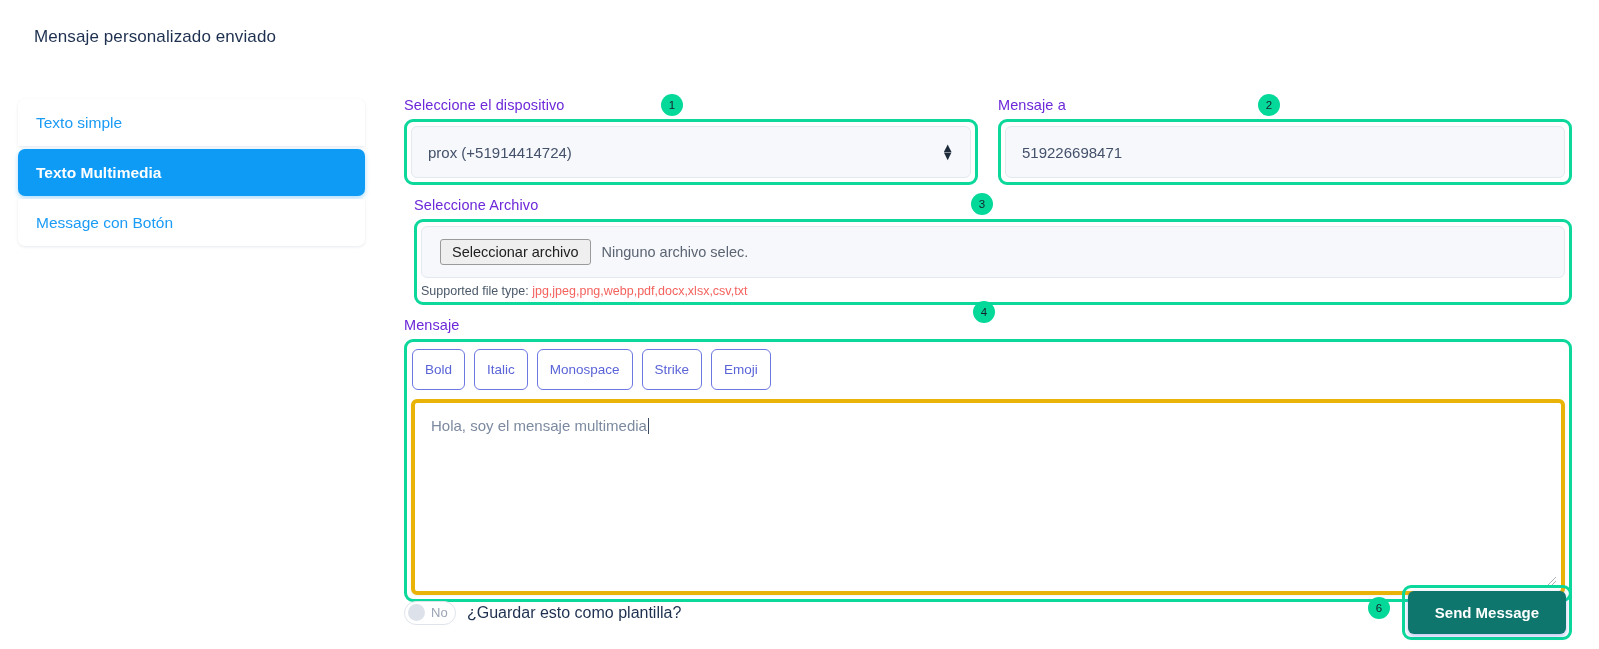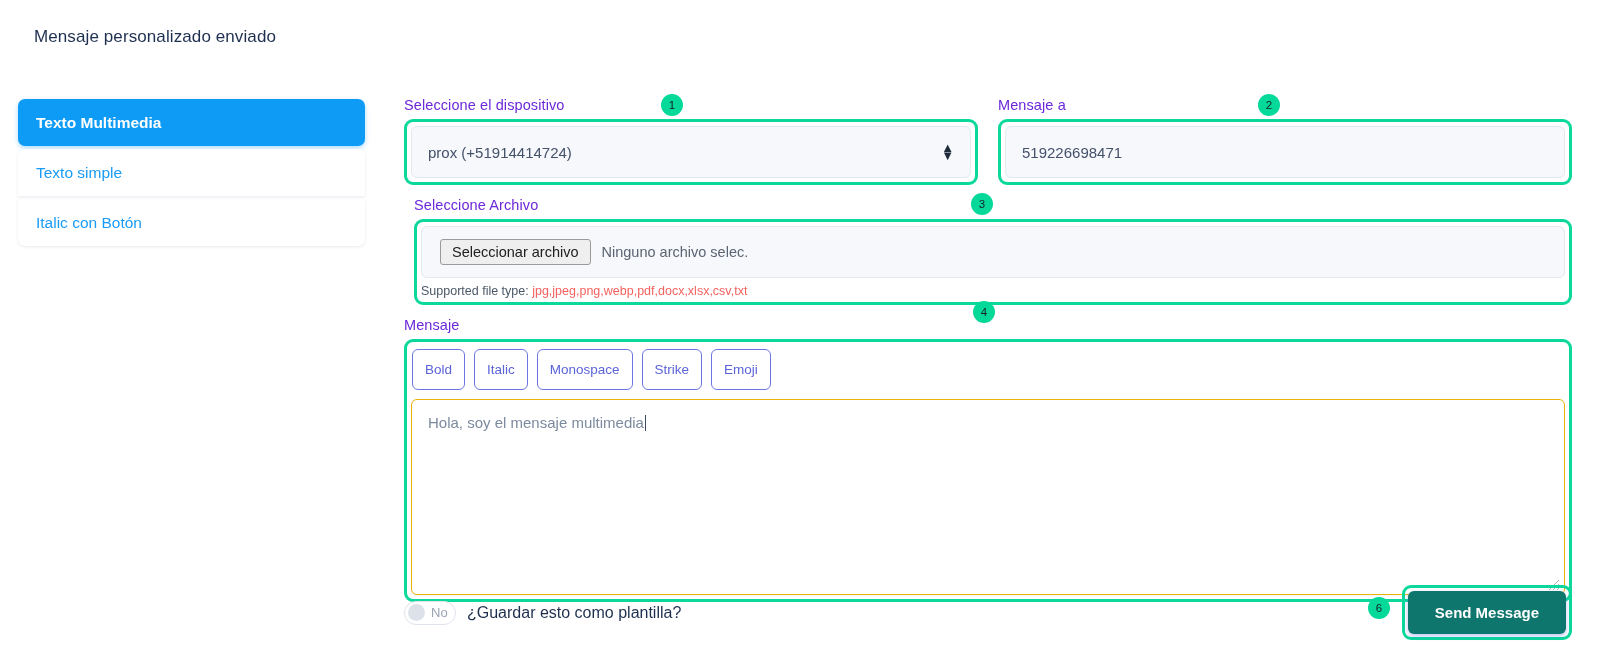--- a/index.html
+++ b/index.html
@@ -82,21 +82,21 @@
   
   .msg-wrap { margin-top: 12px; }
   .fmt-bar { display: flex; gap: 9px; padding: 3px 1px 0 1px; }
   .fmt-btn {
     border: 1px solid #6d77e2; color: #5a64d8; background: #fff;
     border-radius: 6px; font-size: 13.5px; padding: 12px 12px; cursor: pointer;
   }
   .textarea {
     margin-top: 9px;
     background: #ffffff;
-    border: 1px solid #eab308;
+    border: 4px solid #eab308;
     border-radius: 6px;
     height: 196px;
     padding: 14px 16px;
     font-size: 15px; color: #7c8aa0;
     position: relative;
     box-shadow: 0 1px 2px rgba(20,40,80,.05);
   }
   .caret {
     display: inline-block; width: 1px; height: 16px; background: #3a4a63;
     vertical-align: -3px; margin-left: 1px;
@@ -135,28 +135,28 @@
   }
 </style>
 </head>
 <body>
 
 <div class="page">
 
   <div class="page-title">Mensaje personalizado enviado</div>
 
   <div class="sidebar">
+    <div class="side-item first">
+      <span>Texto simple</span>
+    </div>
     <div class="side-item active">
       <span>Texto Multimedia</span>
     </div>
-    <div class="side-item first">
-      <span>Texto simple</span>
-    </div>
     <div class="side-item last">
-      <span>Italic con Botón</span>
+      <span>Message con Botón</span>
     </div>
   </div>
 
   <div class="form">
 
     <div class="row-top">
       <div class="col">
         <div class="field-label">Seleccione el dispositivo</div>
         <div class="hl">
           <div class="inputbox">

